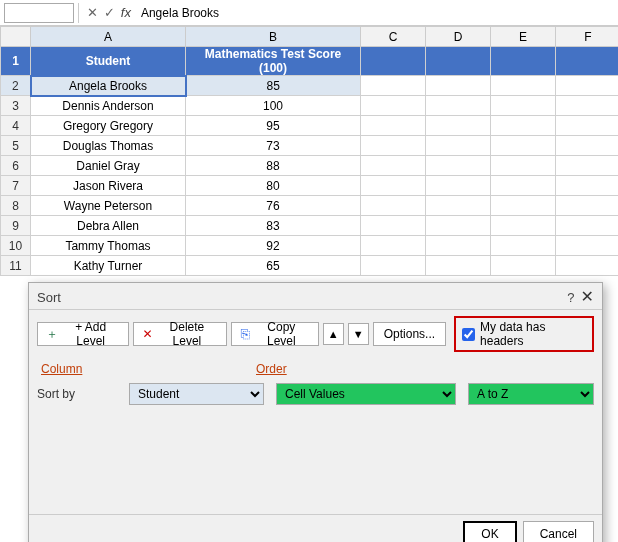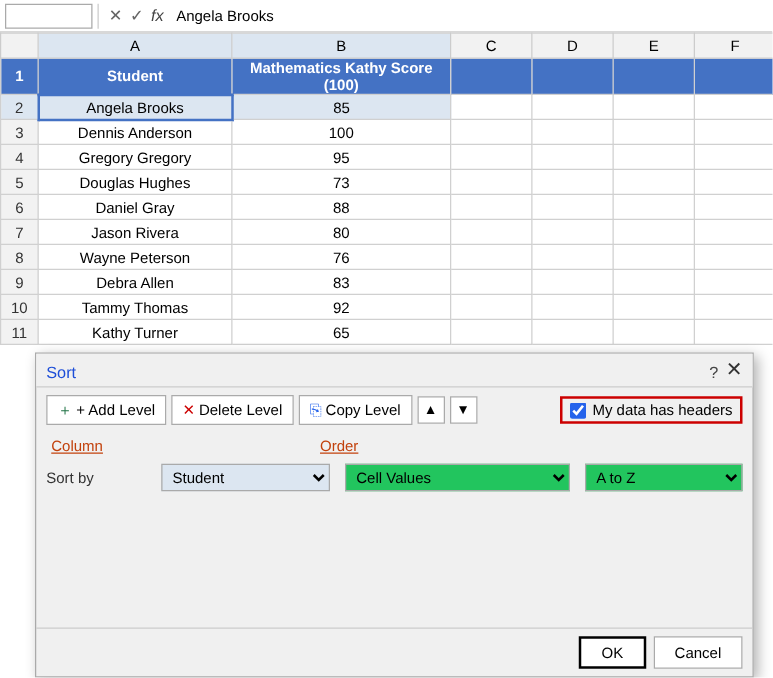--- a/index.html
+++ b/index.html
@@ -139,21 +139,21 @@
       display: flex;
       align-items: center;
       justify-content: space-between;
       background: #f0f0f0;
       padding: 6px 8px 4px 8px;
       border-bottom: 1px solid #ccc;
     }
     .dialog-title {
       font-size: 13px;
       font-weight: 500;
-      color: #1d4ed8;
+      color: #404040;
     }
     .dialog-title-actions {
       display: flex;
       gap: 6px;
       align-items: center;
       font-size: 13px;
       color: #444;
     }
     .dialog-close-btn {
       cursor: pointer;
@@ -312,21 +312,21 @@
         <th>C</th>
         <th>D</th>
         <th>E</th>
         <th>F</th>
       </tr>
     </thead>
     <tbody id="sheet-body">
     <tr class="header-row">
           <td class="row-num">1</td>
           <td class="text-cell">Student</td>
-          <td class="num-cell">Mathematics Kathy Score (100)</td>
+          <td class="num-cell">Mathematics Test Score (100)</td>
           <td></td>
           <td></td>
           <td></td>
           <td></td>
         </tr>
         <tr class="data-row selected-row">
           <td class="row-num row2-num">2</td>
           <td class="text-cell selected-cell">Angela Brooks</td>
           <td class="num-cell">85</td>
           <td></td>
@@ -347,21 +347,21 @@
           <td class="row-num">4</td>
           <td class="text-cell">Gregory Gregory</td>
           <td class="num-cell">95</td>
           <td></td>
           <td></td>
           <td></td>
           <td></td>
         </tr>
         <tr class="data-row">
           <td class="row-num">5</td>
-          <td class="text-cell">Douglas Hughes</td>
+          <td class="text-cell">Douglas Thomas</td>
           <td class="num-cell">73</td>
           <td></td>
           <td></td>
           <td></td>
           <td></td>
         </tr>
         <tr class="data-row">
           <td class="row-num">6</td>
           <td class="text-cell">Daniel Gray</td>
           <td class="num-cell">88</td>
@@ -439,20 +439,23 @@
     </button>
     <button class="toolbar-btn">
       <span class="btn-icon btn-blue">⎘</span>
       <span>Copy Level</span>
     </button>
     <button class="arrow-btn">
       <span>▲</span>
     </button>
     <button class="arrow-btn">
       <span>▼</span>
+    </button>
+    <button class="options-btn">
+      <span>Options...</span>
     </button>
     <div class="spacer"></div>
     <label class="my-data-headers">
       <input type="checkbox" checked="" style="">
       <span>My data has headers</span>
     </label>
   </div>
 
   <div class="dialog-content">
     <div class="sort-columns-header">

